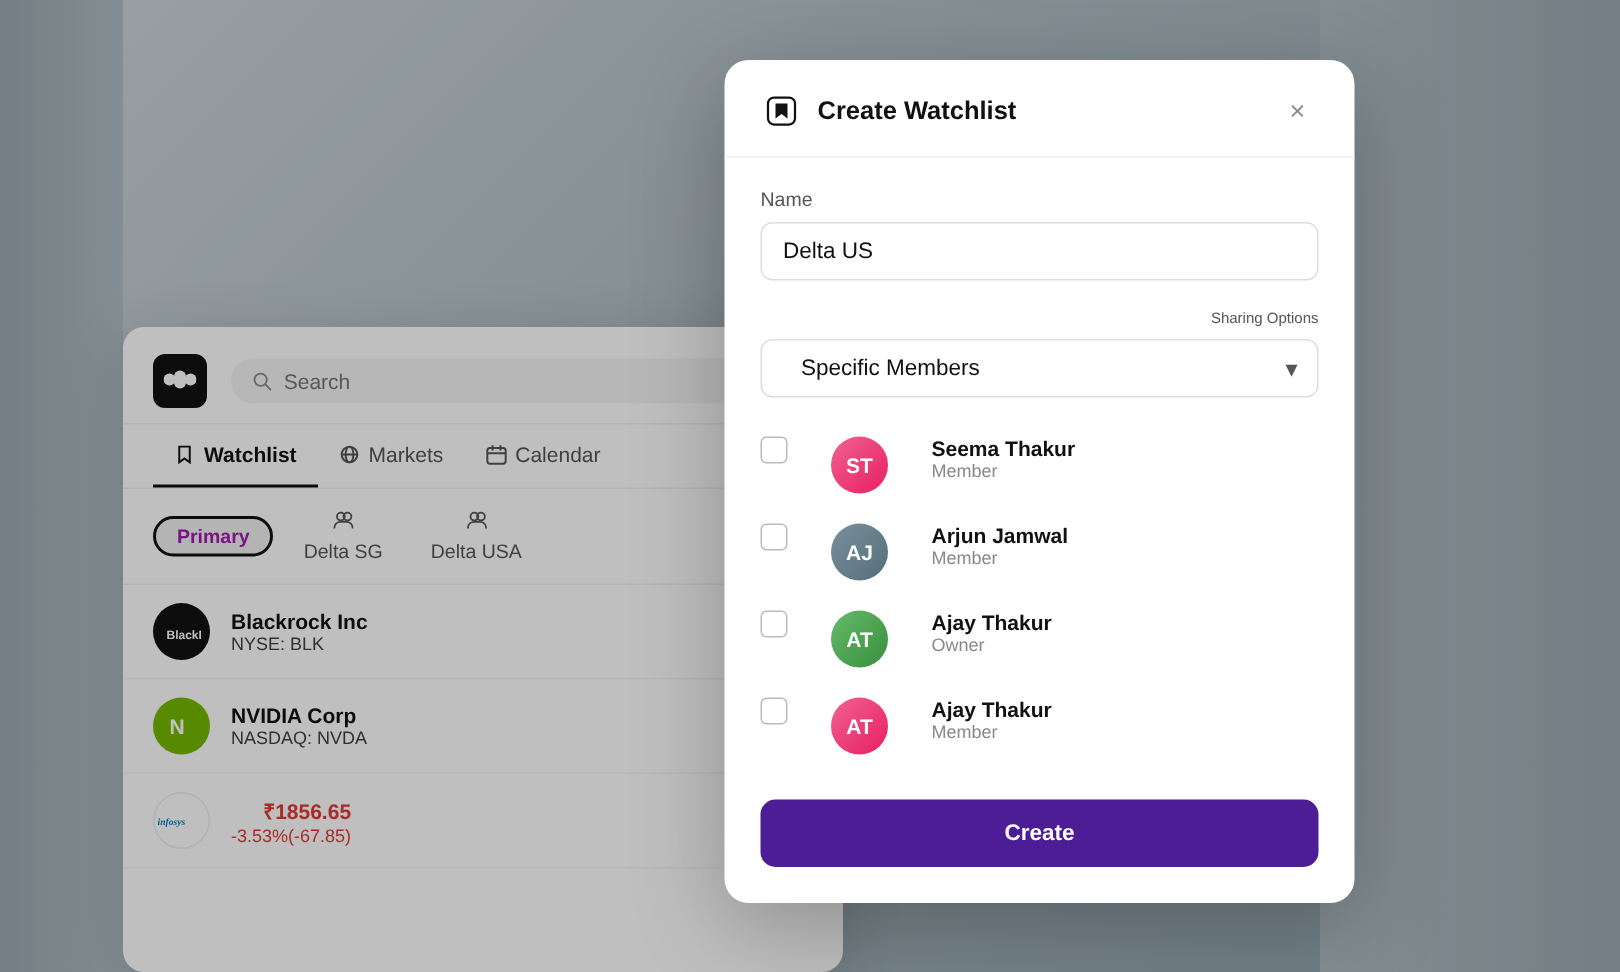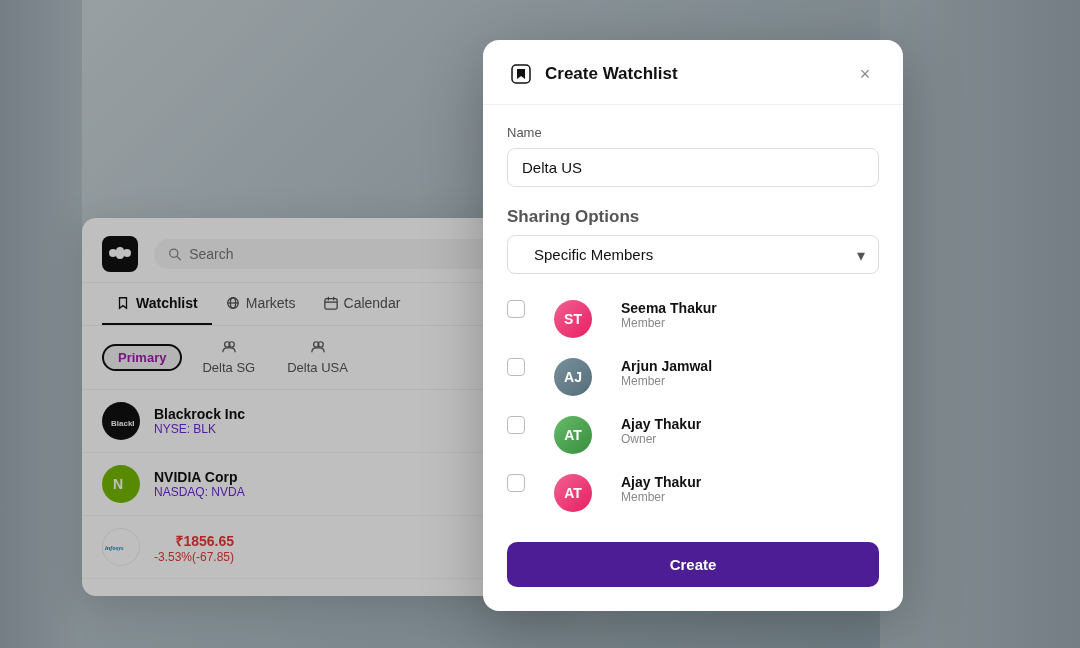--- a/index.html
+++ b/index.html
@@ -18,21 +18,21 @@
       inset: 0;
       background: linear-gradient(135deg, #cfd8dc 0%, #b0bec5 40%, #90a4ae 100%);
     }
 
     
     .app-panel {
       position: absolute;
       left: 82px;
       top: 218px;
       width: 480px;
-      height: 378px;
+      height: 430px;
       background: #fff;
       border-radius: 14px;
       box-shadow: 0 8px 40px rgba(0,0,0,0.15);
       overflow: hidden;
     }
 
     .app-header {
       display: flex;
       align-items: center;
       padding: 18px 20px 10px;
@@ -153,21 +153,21 @@
       flex-shrink: 0;
       overflow: hidden;
     }
 
     .stock-logo.blackrock { background: #111; color: #fff; font-size: 8px; }
     .stock-logo.nvidia { background: #76b900; color: #fff; }
     .stock-logo.infosys { background: #fff; border: 1px solid #eee; }
 
     .stock-info { flex: 1; }
     .stock-name { font-size: 14px; font-weight: 600; color: #111; }
-    .stock-ticker { font-size: 12px; color: #6d28d9; }
+    .stock-ticker { font-size: 12px; color: #404040; }
 
     .stock-price { text-align: right; }
     .price-val { font-size: 14px; font-weight: 600; color: #e53935; }
     .price-change { font-size: 12px; color: #e53935; }
 
     
     .overlay {
       position: absolute;
       inset: 0;
       background: rgba(0,0,0,0.25);
@@ -244,24 +244,25 @@
       border: 1px solid #ddd;
       border-radius: 8px;
       padding: 10px 14px;
       font-size: 15px;
       color: #111;
       outline: none;
       margin-bottom: 20px;
     }
 
     .sharing-label {
-      font-size: 17px;
+      font-size: 10px;
       color: #555;
       margin-bottom: 8px;
-      font-weight: 700;
+      font-weight: 400;
+      text-align: right;
     }
 
     .select-wrapper {
       position: relative;
       margin-bottom: 16px;
     }
 
     .select-wrapper select {
       width: 100%;
       border: 1px solid #ddd;

